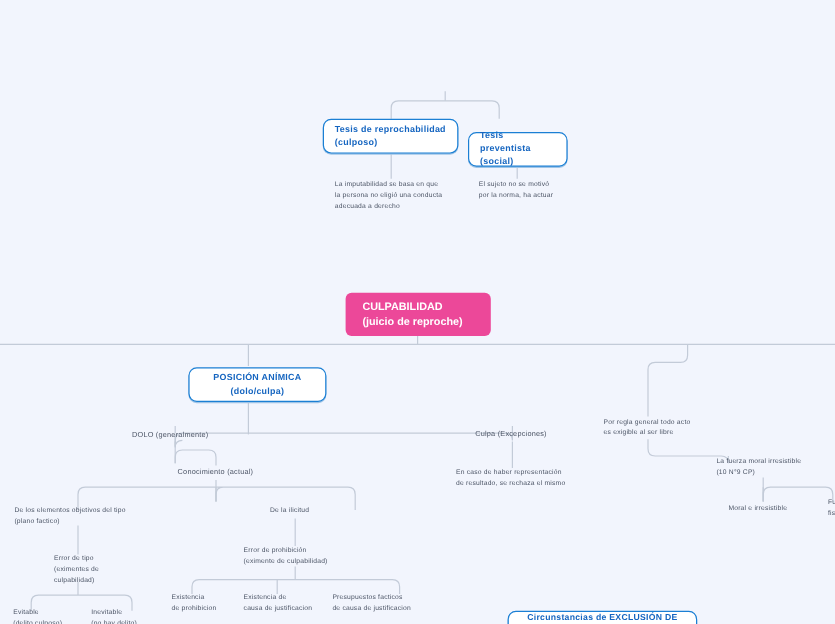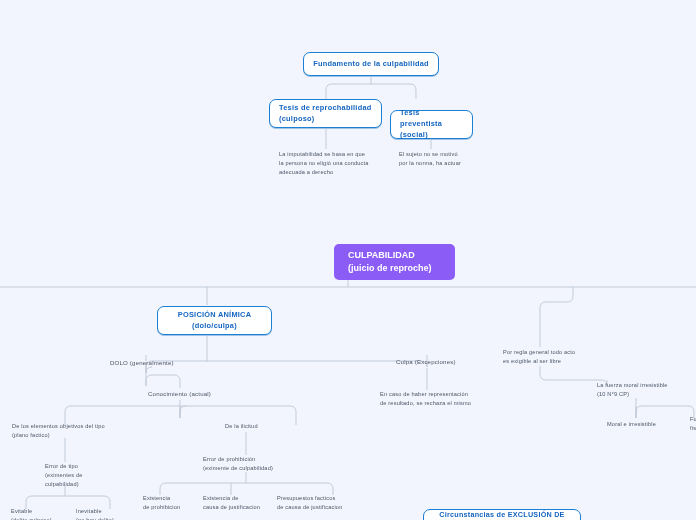--- a/index.html
+++ b/index.html
@@ -29,33 +29,32 @@
     line-height:1.45;
     padding:5px 9px;
     display:flex;
     flex-direction:column;
     justify-content:center;
   }
   .box.center-text{align-items:center;text-align:center;}
 
   
   .box-filled{
-    background:#8b5cf6;
+    background:#ec4899;
     border:none;
     border-radius:5px;
     color:#ffffff;
     font-weight:bold;
     font-size:9px;
     line-height:1.5;
     padding:8px 14px;
     display:flex;
     flex-direction:column;
     justify-content:center;
     box-shadow:none;
-    margin-left:46px;
   }
 
   
   .label{
     color:#4c5566;
     font-size:5.6px;
     line-height:1.62;
     letter-spacing:.18px;
     white-space:pre-line;
   }
@@ -108,23 +107,20 @@
     <path d="M427,368 L427,390"></path>
 
     <path d="M540,366 L540,374 Q540,380 546,380 L601,380 Q607,380 607,386 L607,381"></path>
     <path d="M607,380 L607,381"></path>
 
     <path d="M636,398 L636,418"></path>
     <path d="M636,418 L636,412 Q636,406 642,406 L688,406 Q694,406 694,412 L694,418"></path>
     <path d="M636,406 L636,418"></path>
   </svg>
 
-  <div class="node box center-text" style="left:303px;top:52px;width:136px;height:24px;">
-    <span>Fundamento de la culpabilidad</span>
-  </div>
 
   <div class="node box" style="left:269px;top:99px;width:113px;height:29px;">
     <span style="white-space:pre-line">Tesis de reprochabilidad
 (culposo)</span>
   </div>
 
   <div class="node box" style="left:390px;top:110px;width:83px;height:29px;">
     <span style="white-space:pre-line">Tesis preventista
 (social)</span>
   </div>

